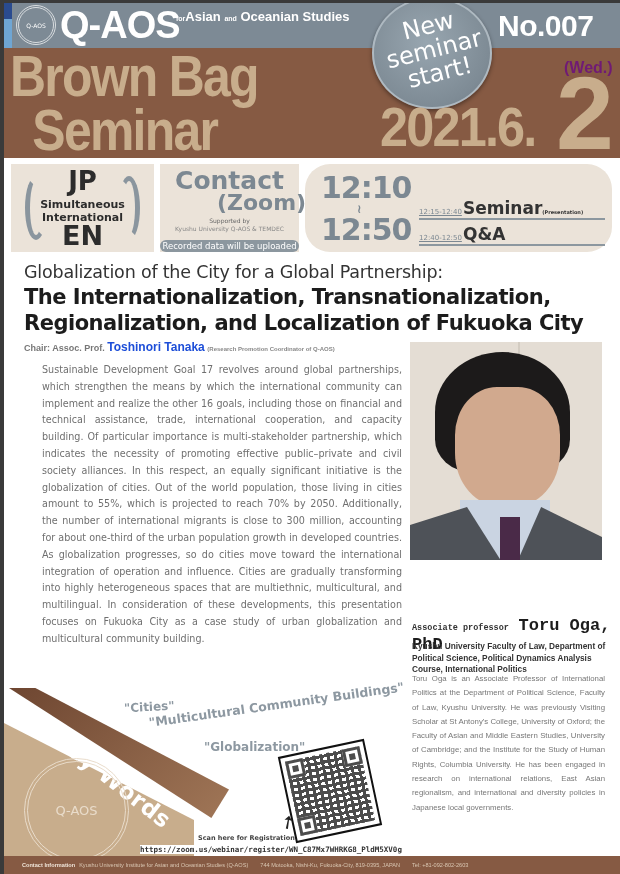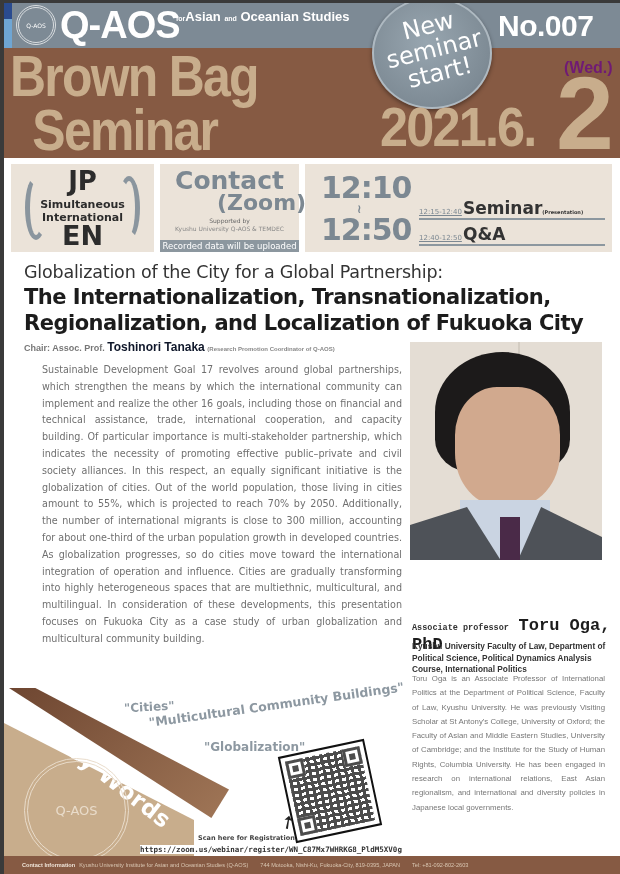--- a/index.html
+++ b/index.html
@@ -27,52 +27,52 @@
   .day-num { position: absolute; left: 552px; top: 62px; font-family: "Liberation Sans", sans-serif; font-weight: bold; color: #c8ad8c; font-size: 104px; line-height: 96px; }
   .weekday { position: absolute; left: 560px; top: 56px; font-family: "Liberation Sans", sans-serif; font-weight: bold; color: #701a75; font-size: 16px; }
   .badge { position: absolute; left: 368px; top: -6px; width: 120px; height: 112px; border-radius: 50%; background: radial-gradient(circle at 45% 40%, #98a6b0 0%, #7e8b95 70%, #6b7680 100%); border: 2px solid #aeb9c1; box-shadow: 0 2px 4px rgba(0,0,0,0.4); }
   .badge-text { position: absolute; left: 0; top: 14px; width: 120px; text-align: center; color: #fff; font-size: 24px; line-height: 24px; transform: rotate(-14deg); font-family: "DejaVu Sans", sans-serif; }
 
   
   .info-row { position: absolute; top: 161px; left: 0; width: 592px; height: 89px; }
   .box { position: absolute; top: 0; height: 88px; background: #ebe3d9; }
   .box1 { left: 7px; width: 143px; }
   .box2 { left: 156px; width: 139px; }
-  .box3 { left: 301px; width: 307px; }
+  .box3 { left: 301px; width: 307px; border-radius: 25px; }
   .jp { position: absolute; left: 0; width: 143px; text-align: center; font-family: "DejaVu Sans", sans-serif; font-weight: bold; color: #2c2c2c; }
   .jp.top { top: 2px; font-size: 26px; }
   .jp.mid1 { top: 34px; font-size: 11px; }
   .jp.mid2 { top: 47px; font-size: 11px; }
   .jp.bot { top: 56px; font-size: 27px; }
   .arc { position: absolute; top: 12px; width: 22px; height: 64px; border: 5px solid #8a959e; border-radius: 50%; }
   .arc.l { left: 14px; border-right-color: transparent; border-top-color: transparent; }
   .arc.r { right: 14px; border-left-color: transparent; border-bottom-color: transparent; }
   .online { position: absolute; left: 0; width: 139px; text-align: center; color: #7c8892; font-weight: bold; font-family: "DejaVu Sans", sans-serif; }
   .online.a { top: 4px; font-size: 25px; line-height: 26px; }
   .online.b { top: 26px; font-size: 22px; margin-left: 32px; }
   .support1 { position: absolute; top: 53px; width: 139px; text-align: center; font-size: 6px; color: #666; }
   .support2 { position: absolute; top: 61px; width: 139px; text-align: center; font-size: 6px; color: #888; }
-  .recorded { position: absolute; left: 0; bottom: 0; width: 139px; height: 12px; background: #8c979f; color: #fff; font-size: 8.5px; text-align: center; line-height: 12px; }
+  .recorded { position: absolute; left: 0; bottom: 0; width: 139px; height: 12px; background: #8c979f; color: #fff; font-size: 8.5px; text-align: center; line-height: 12px; border-radius: 6px; }
   .time-big { position: absolute; left: 16px; font-family: "DejaVu Sans", sans-serif; font-weight: bold; font-size: 30px; color: #7c8892; letter-spacing: -1px; }
   .time-big.start { top: 6px; }
   .time-big.end { top: 48px; }
   .time-sep { position: absolute; left: 52px; top: 38px; color: #7c8892; font-weight: bold; font-size: 12px; }
   .sched { position: absolute; left: 114px; width: 186px; height: 25px; border-bottom: 2px solid #8c979f; }
   .sched .t { position: absolute; left: 0; bottom: 2px; font-size: 7px; color: #7c8892; text-decoration: underline; }
   .sched .n { position: absolute; left: 44px; bottom: 0; font-size: 17px; font-weight: bold; color: #333; }
   .sched .n small { font-size: 5px; }
   .sched.s1 { top: 6px; }
   .sched.s2 { top: 31px; }
   .sched.s3 { top: 57px; }
 
   
   .subtitle { position: absolute; left: 20px; top: 259px; font-size: 17.5px; color: #333; font-family: "DejaVu Sans", sans-serif; letter-spacing: -0.2px; }
   .main-title { position: absolute; left: 20px; top: 281px; font-size: 21px; font-weight: bold; color: #1c1c1c; line-height: 26px; letter-spacing: -0.5px; font-family: "DejaVu Sans", sans-serif; width: 600px; }
   .chair { position: absolute; left: 20px; top: 337px; font-size: 9px; color: #777; font-family: "Liberation Sans", sans-serif; font-weight: bold; }
-  .chair .name { font-size: 12px; color: #0f172a; }
+  .chair .name { font-size: 12px; color: #1d4ed8; }
   .chair .role { font-size: 6px; color: #888; }
 
   
   .abstract { position: absolute; left: 38px; top: 359px; width: 360px; font-size: 9.6px; line-height: 16.8px; color: #6f6f6f; text-align: justify; font-family: "DejaVu Sans", sans-serif; }
 
   
   .photo { position: absolute; left: 406px; top: 339px; width: 192px; height: 218px; background: #e4ddd4; overflow: hidden; }
   .photo .wall { position: absolute; left: 108px; top: 0; width: 2px; height: 218px; background: #d3ccc2; }
   .photo .hair { position: absolute; left: 25px; top: 10px; width: 135px; height: 120px; background: #1c1a1a; border-radius: 55% 55% 30% 30%; }
   .photo .face { position: absolute; left: 45px; top: 45px; width: 105px; height: 120px; background: #d1a98e; border-radius: 40% 40% 45% 45%; }

